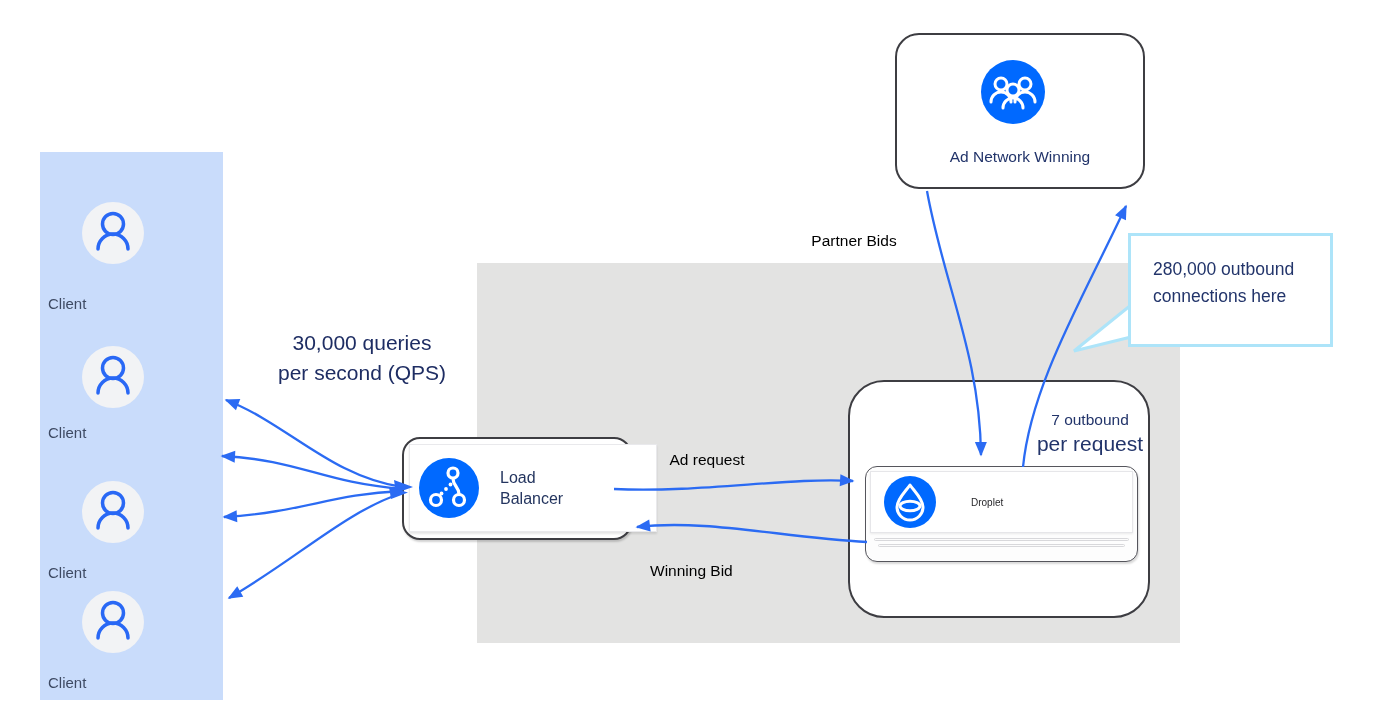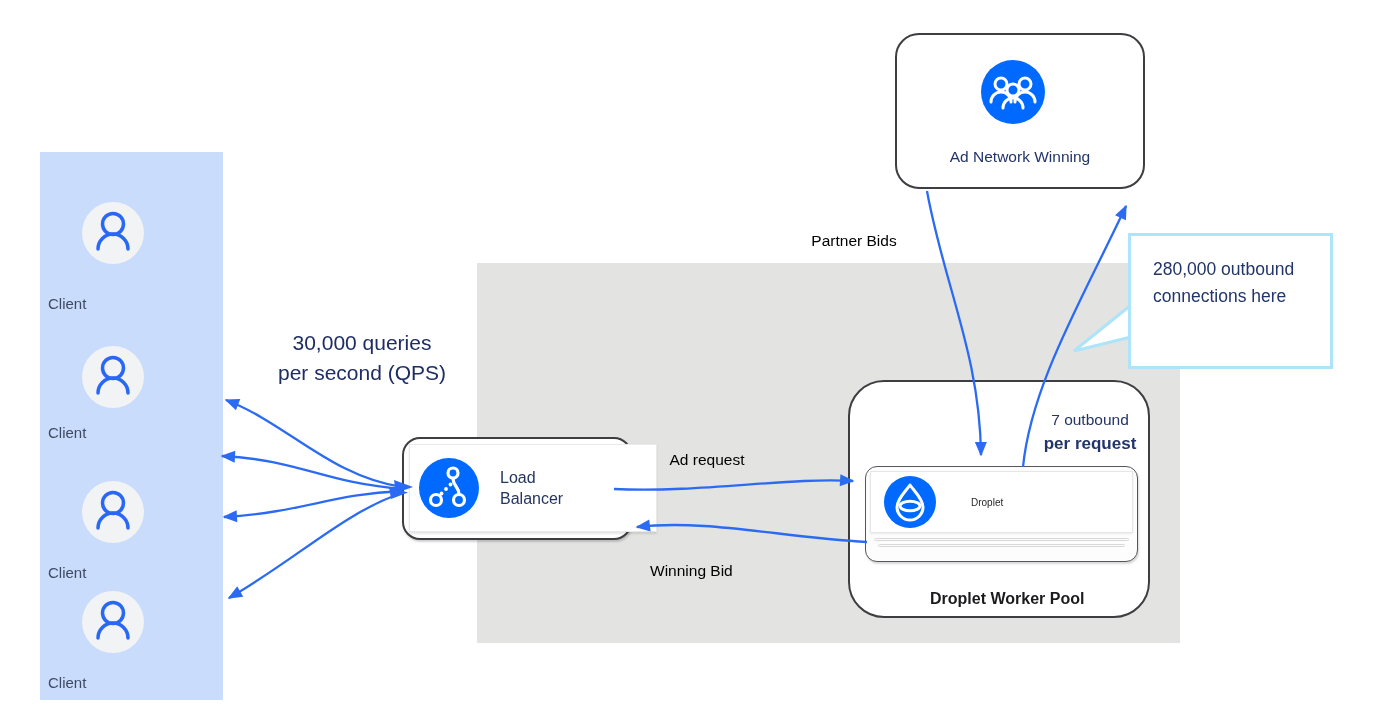--- a/index.html
+++ b/index.html
@@ -34,21 +34,21 @@
   .stack-bar{height:3px;background:#fcfcfc;border:1px solid #d8d8db;border-radius:2px;box-sizing:border-box;}
   #stack-bar-1{left:874px;top:538px;width:255px;}
   #stack-bar-2{left:878px;top:544px;width:247px;}
   #droplet-circle{width:52px;height:52px;margin-left:13px;}
   #droplet-label{margin-left:35px;font-size:10px;font-weight:500;color:#27272a;}
   
   #partners-box{left:895px;top:33px;width:250px;height:156px;border-radius:24px;}
   #partners-circle{width:64px;height:64px;left:981px;top:60px;}
   #partners-label{left:895px;top:148px;width:250px;text-align:center;font-size:15.5px;color:#22346a;}
   
-  #callout-box{left:1128px;top:233px;width:205px;height:136px;background:#ffffff;border:3px solid #ade4f9;
+  #callout-box{left:1128px;top:233px;width:205px;height:114px;background:#ffffff;border:3px solid #ade4f9;
     box-sizing:border-box;padding:20px 10px 0 22px;font-size:17.5px;line-height:27px;color:#22346a;}
   
   .edge-label{font-size:15.5px;font-weight:500;color:#000000;}
   #qps-label{left:241px;top:328px;width:242px;text-align:center;font-size:21px;line-height:30px;color:#1e2d63;}
   #partner-bids-label{left:784px;top:232px;width:140px;text-align:center;}
   #ad-request-label{left:647px;top:451px;width:120px;text-align:center;}
   #winning-bid-label{left:650px;top:562px;width:140px;text-align:left;}
   #outbound-label{left:1020px;top:408px;width:140px;text-align:center;line-height:24px;color:#22346a;}
   
   #edges-svg{left:0;top:0;width:1376px;height:718px;pointer-events:none;}
@@ -113,35 +113,34 @@
     </div>
     <div id="lb-label">
       <div>Load</div>
       <div>Balancer</div>
     </div>
   </div>
 
   <div class="abs node-box" id="pool-box"></div>
   <div class="abs" id="outbound-label" class2="edge-label">
     <div style="font-size:15.5px;font-weight:500">7 outbound</div>
-    <div style="font-size:17px;font-weight:700">per request</div>
+    <div style="font-size:21px;font-weight:400">per request</div>
   </div>
   <div class="abs" id="droplet-card"></div>
   <div class="abs" id="droplet-inner">
     <div class="blue-circle" id="droplet-circle">
       <svg width="52" height="52" viewBox="0 0 52 52">
         <path d="M26,9 C22,15 13,23 13,31 A13,13 0 0 0 39,31 C39,23 30,15 26,9 Z" fill="none" stroke="#ffffff" stroke-width="3" stroke-linejoin="round"></path>
         <ellipse cx="26" cy="30" rx="10" ry="4.8" fill="none" stroke="#ffffff" stroke-width="3"></ellipse>
       </svg>
     </div>
     <div id="droplet-label">Droplet</div>
   </div>
   <div class="abs stack-bar" id="stack-bar-1"></div>
   <div class="abs stack-bar" id="stack-bar-2"></div>
-  <div class="abs" id="pool-label">Droplet Worker Pool</div>
 
   <div class="abs node-box" id="partners-box"></div>
   <div class="abs blue-circle" id="partners-circle">
     <svg width="64" height="64" viewBox="0 0 64 64">
       <circle cx="20" cy="24" r="6" fill="none" stroke="#ffffff" stroke-width="3"></circle>
       <path d="M10,42 A10,10 0 0 1 30,42" fill="none" stroke="#ffffff" stroke-width="3" stroke-linecap="round"></path>
       <circle cx="44" cy="24" r="6" fill="none" stroke="#ffffff" stroke-width="3"></circle>
       <path d="M34,42 A10,10 0 0 1 54,42" fill="none" stroke="#ffffff" stroke-width="3" stroke-linecap="round"></path>
       <circle cx="32" cy="30" r="6" fill="#0069ff" stroke="#ffffff" stroke-width="3"></circle>
       <path d="M22,48 A10,10 0 0 1 42,48" fill="none" stroke="#ffffff" stroke-width="3" stroke-linecap="round"></path>

